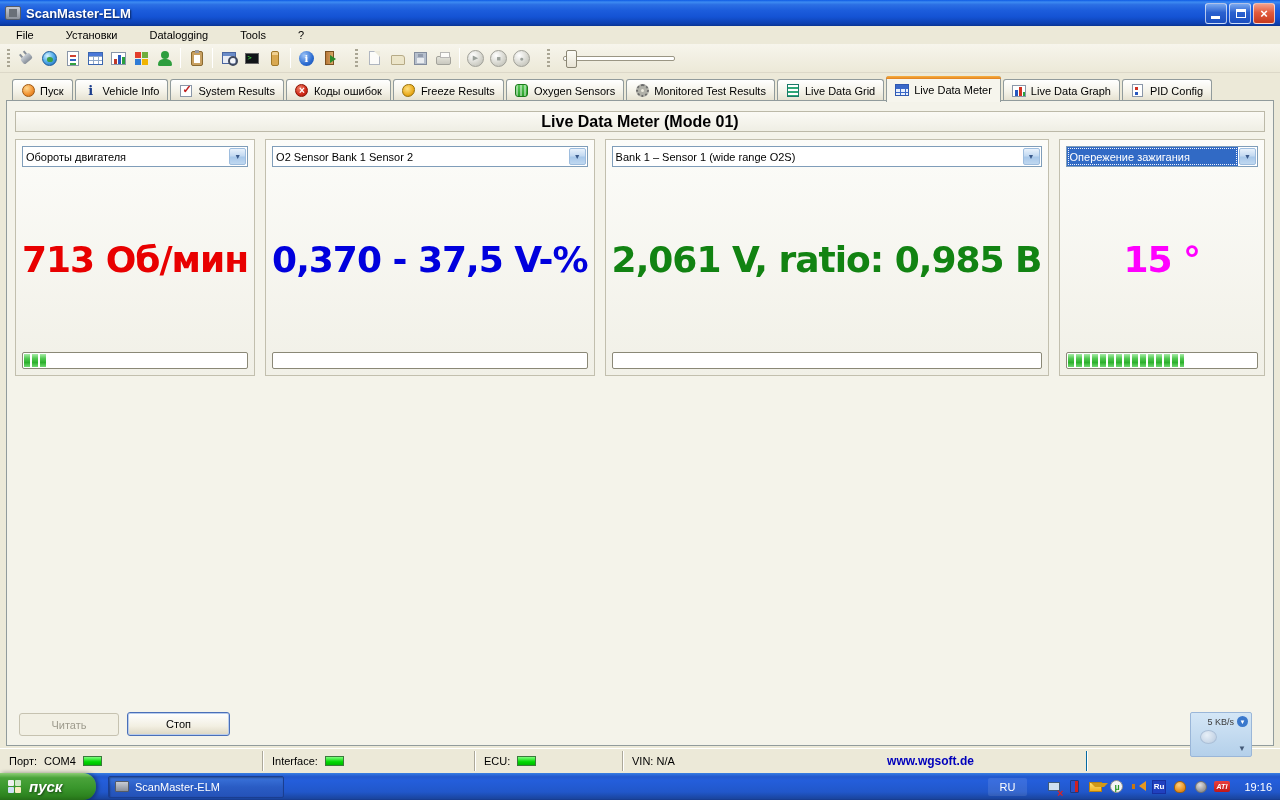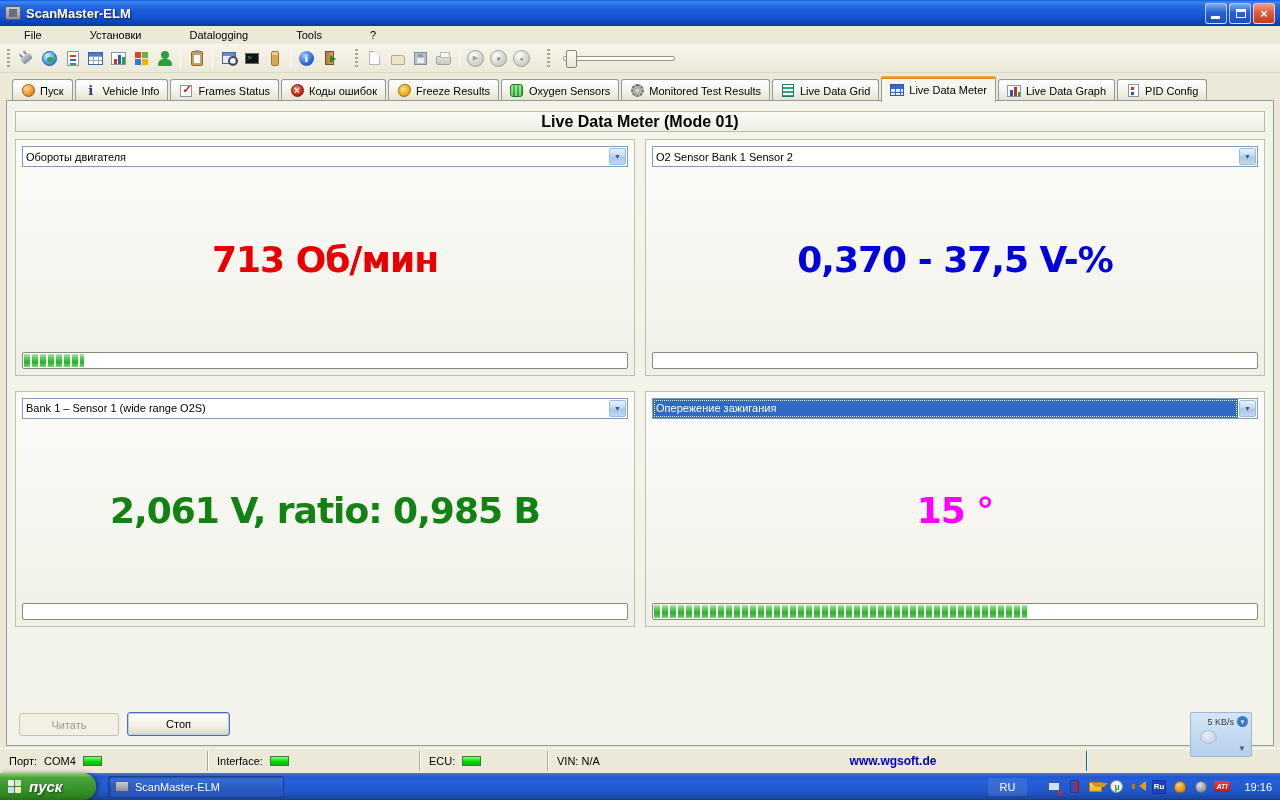--- a/index.html
+++ b/index.html
@@ -14,21 +14,21 @@
   .app-icon::after{content:"";position:absolute;left:3px;top:2px;right:3px;bottom:2px;background:#6a7078;}
   .title-text{flex:1;color:#fff;font-weight:bold;font-size:13px;text-shadow:1px 1px 2px rgba(0,0,0,.6);}
   .winbtn{width:22px;height:21px;margin-left:2px;border:1px solid rgba(255,255,255,.65);border-radius:3px;position:relative;display:flex;align-items:center;justify-content:center;color:#fff;font-size:13px;font-weight:bold;}
   .btn-min,.btn-restore{background:linear-gradient(180deg,#7aa9f0,#2a61cf 45%,#1b4fc0);}
   .btn-close{background:linear-gradient(180deg,#f2a08c,#e25b3c 45%,#c63a1e);}
   .glyph-min{position:absolute;left:5px;bottom:4px;width:9px;height:3px;background:#fff;}
   .glyph-restore{position:absolute;left:6px;top:5px;width:10px;height:9px;border:1px solid #fff;border-top:3px solid #fff;}
 
   
   .menubar{position:absolute;top:26px;left:0;right:0;height:18px;background:#ece9d8;display:flex;align-items:center;font-size:11px;}
-  .menu-item{padding:2px 24px;color:#000;}
+  .menu-item{padding:2px 16px;color:#000;}
 
   
   .toolbar{position:absolute;top:44px;left:0;right:0;height:29px;background:linear-gradient(180deg,#f7f5ec,#ece9d8);border-bottom:1px solid #dcd8c8;display:flex;align-items:center;padding:0 2px;}
   .grip{width:3px;height:18px;margin:0 5px;background:repeating-linear-gradient(180deg,#aaa694 0 2px,transparent 2px 4px);}
   .sep{width:1px;height:20px;background:#c4c0ae;border-right:1px solid #fff;margin:0 4px;}
   .tbi{width:23px;height:23px;display:flex;align-items:center;justify-content:center;position:relative;}
   .i-plug{width:11px;height:7px;background:linear-gradient(180deg,#c8ced6,#868e98);border-radius:2px;transform:rotate(-40deg);position:relative;}
   .i-plug::before{content:"";position:absolute;top:-4px;left:2px;width:2px;height:4px;background:#868e98;box-shadow:5px 0 0 #868e98;}
   .i-globe{width:15px;height:15px;border-radius:50%;background:radial-gradient(circle at 35% 30%,#d8f4ff,#58b0ec 45%,#1868b8);border:1px solid #1b5a9a;position:relative;}
   .i-globe::after{content:"";position:absolute;left:4px;top:5px;width:6px;height:5px;background:#3aa048;border-radius:40% 60% 50% 50%;}
@@ -91,21 +91,21 @@
   .t-table{width:14px;height:12px;border:1px solid #3058b0;background-color:#e8f0fc;background-image:linear-gradient(#3a68c8 0 3px,transparent 3px),repeating-linear-gradient(90deg,transparent 0 4px,#3a68c8 4px 5px),repeating-linear-gradient(180deg,transparent 0 3px,#3a68c8 3px 4px);}
   .t-graph{width:14px;height:12px;border:1px solid #8a96a8;background-color:#fff;background-repeat:no-repeat;
     background-image:linear-gradient(#2858c0,#2858c0),linear-gradient(#d03020,#d03020),linear-gradient(#28a040,#28a040);
     background-size:3px 6px,3px 9px,3px 4px;background-position:2px 4px,6px 1px,10px 6px;}
   .t-page{width:11px;height:13px;background:#fff;border:1px solid #8a96a8;position:relative;}
   .t-page::after{content:"";position:absolute;left:2px;top:2px;width:3px;height:3px;background:#d03020;box-shadow:0 5px 0 #2858c0;}
 
   
   .page{position:absolute;left:6px;right:6px;top:100px;height:646px;background:#f4f3ea;border:1px solid #919b9c;z-index:2;}
   .header-band{position:absolute;left:8px;right:8px;top:10px;height:21px;background:linear-gradient(180deg,#fbfaf5,#efeee4);border:1px solid #bcb9a8;display:flex;align-items:center;justify-content:center;font-size:16px;font-weight:bold;color:#000;}
-  .meter-grid{position:absolute;left:8px;right:8px;top:38px;height:488px;display:grid;grid-template-columns:1fr 1fr;grid-template-rows:1fr 1fr;column-gap:10px;row-gap:15px;}
+  .meter-grid{position:absolute;left:8px;right:8px;top:38px;height:488px;display:grid;grid-template-columns:1fr 1fr 1fr 1fr;grid-template-rows:1fr 1fr;column-gap:10px;row-gap:15px;}
   .meter-panel{border:1px solid #c2bfae;background:linear-gradient(180deg,#fcfcf9 0%,#f1f0e7 100%);padding:6px;display:flex;flex-direction:column;}
   .combo{height:21px;border:1px solid #7f9db9;background:#fff;display:flex;align-items:stretch;}
   .combo-text{flex:1;font-size:11px;display:flex;align-items:center;padding:0 3px;color:#000;}
   .combo-text.selected{background:#316ac5;color:#fff;outline:1px dotted #f0f4fa;outline-offset:-2px;}
   .combo-btn{width:17px;margin:1px;background:linear-gradient(180deg,#e9f2fc,#c4daf2 45%,#a8c8ea 55%,#c0d8f0);border:1px solid #9ebdde;border-radius:2px;display:flex;align-items:center;justify-content:center;}
   .chev{font-size:7px;color:#3a5a8c;line-height:1;}
   .meter-value{flex:1;display:flex;align-items:center;justify-content:center;font-size:36px;font-weight:bold;letter-spacing:-1px;white-space:nowrap;font-family:"DejaVu Sans",sans-serif;}
   .progress{height:17px;border:1px solid #8a8876;border-radius:2px;background:#fff;padding:1px;}
   .progress-fill{height:100%;width:0;background:repeating-linear-gradient(90deg,transparent 0 6px,#fff 6px 8px),linear-gradient(180deg,#a8eca8 0%,#50c850 35%,#2cb02c 65%,#70d870 100%);}
 
@@ -118,23 +118,23 @@
   .tw-top{display:flex;justify-content:flex-end;align-items:center;gap:3px;}
   .dl-icon{width:11px;height:11px;border-radius:50%;background:#3a78cc;color:#fff;display:flex;align-items:center;justify-content:center;}
   .dl-icon::after{content:"▼";font-size:6px;}
   .tw-globe{position:absolute;left:9px;top:17px;width:17px;height:14px;border-radius:50%;background:radial-gradient(circle at 40% 35%,#eef4fa,#b8c8dc);border:1px solid #a8bcd4;opacity:.85;}
   .tw-caret{position:absolute;right:5px;bottom:3px;color:#445a78;}
   .tw-caret::after{content:"▼";font-size:8px;}
 
   
   .statusbar{position:absolute;left:0;right:0;top:748px;height:25px;background:#ece9d8;border-top:1px solid #fff;display:flex;align-items:center;font-size:11px;}
   .sb-panel{display:flex;align-items:center;gap:7px;padding:0 9px;height:20px;border-right:1px solid #aca899;box-shadow:1px 0 0 #fff;}
-  .sb-port{width:208px;}
+  .sb-port{width:263px;}
   .sb-iface{width:212px;}
-  .sb-ecu{width:128px;}
+  .sb-ecu{width:148px;}
   .sb-vin{width:152px;border-right:none;box-shadow:none;}
   .sb-web{flex:1;display:flex;align-items:center;justify-content:center;border-right:1px solid #0369a1;box-shadow:1px 0 0 #fff;height:20px;}
   .sb-web span{color:#0000bb;font-weight:bold;font-size:12px;}
   .sb-tail{width:193px;height:20px;}
   .led{width:19px;height:10px;background:linear-gradient(180deg,#7dff7d,#00d800 60%,#00b800);border:1px solid #3a7a3a;}
 
   
   .taskbar{position:absolute;left:0;right:0;top:773px;height:27px;display:flex;align-items:center;z-index:7;
     background:linear-gradient(180deg,#3a80e0 0%,#2a66d8 8%,#2258cc 14%,#245edb 28%,#2157ca 70%,#1a459f 95%,#16388a 100%);}
   .start-btn{height:27px;min-width:96px;background:linear-gradient(180deg,#8fce77 0%,#4aa33a 18%,#39962c 55%,#2d831f 85%,#256f18 100%);
@@ -273,21 +273,21 @@
         <span>Пуск</span>
       </div>
     <div class="tab">
         <span class="ti t-info"></span>
         <span>Vehicle Info</span>
       </div>
     <div class="tab">
         <span class="ti">
           <span class="t-check"></span>
         </span>
-        <span>Frames Status</span>
+        <span>System Results</span>
       </div>
     <div class="tab">
         <span class="ti">
           <span class="t-error"></span>
         </span>
         <span>Коды ошибок</span>
       </div>
     <div class="tab">
         <span class="ti">
           <span class="t-freeze"></span>

